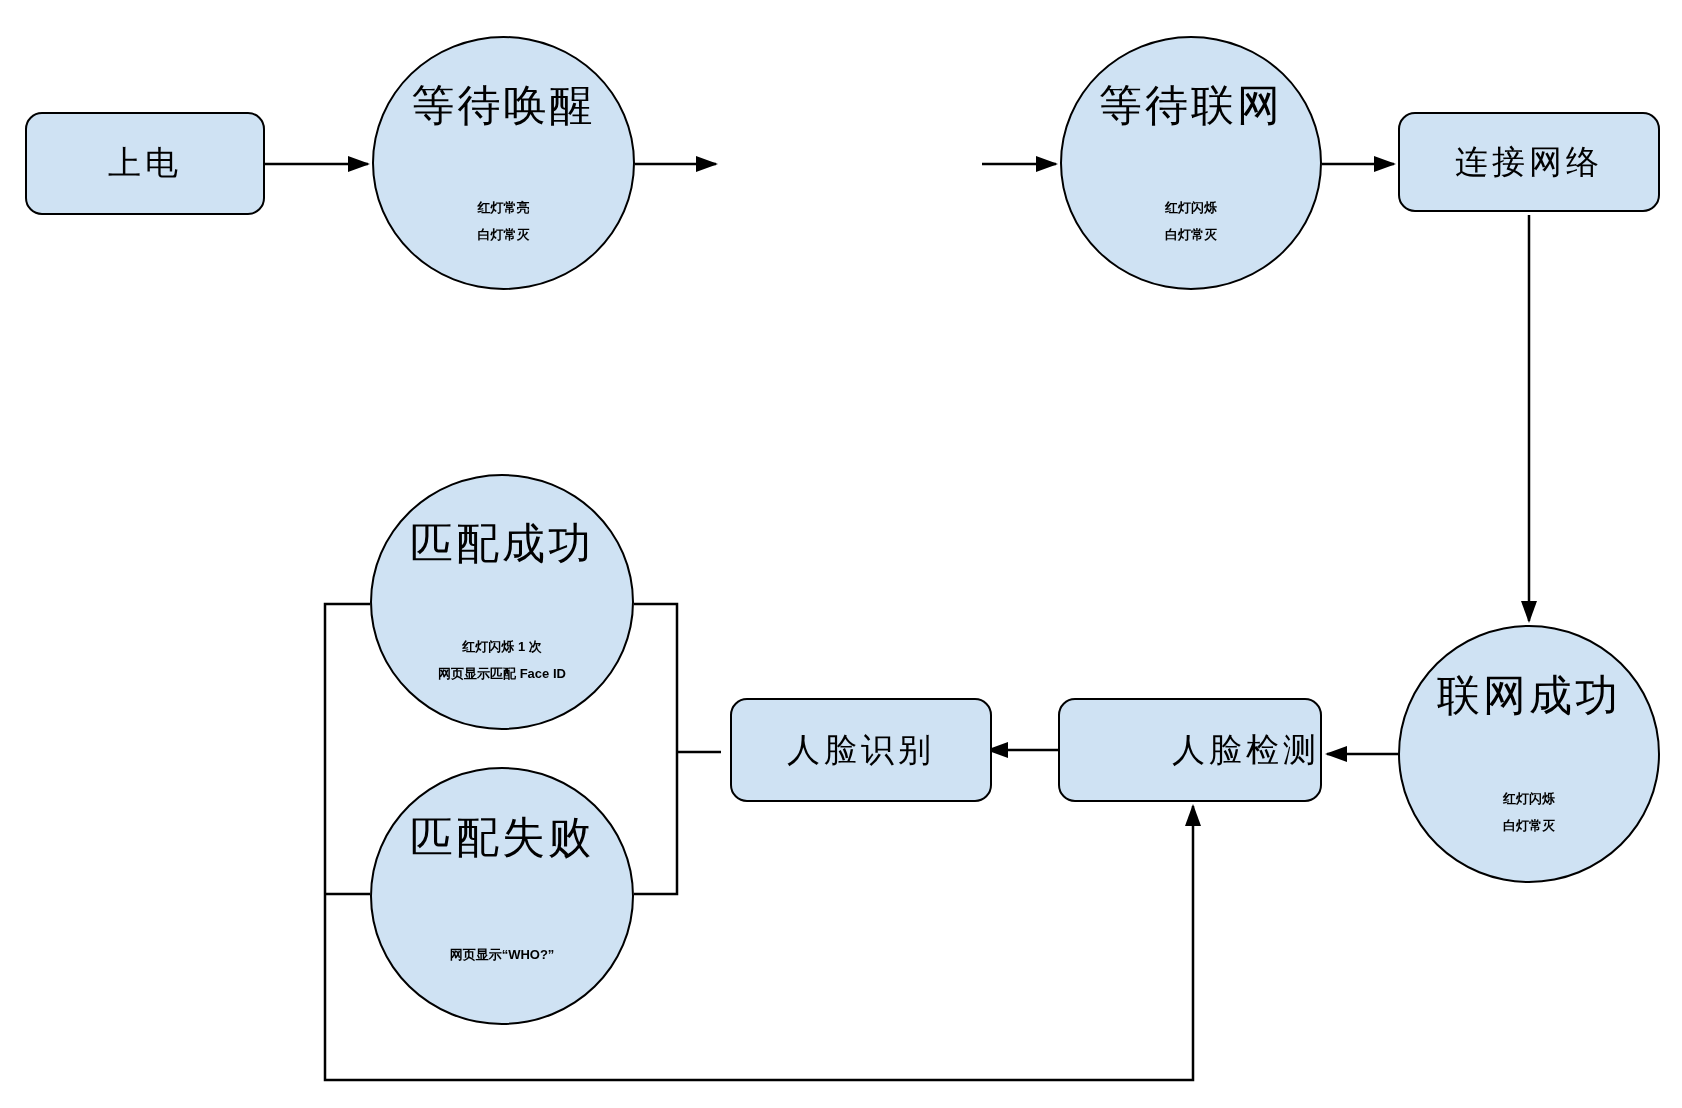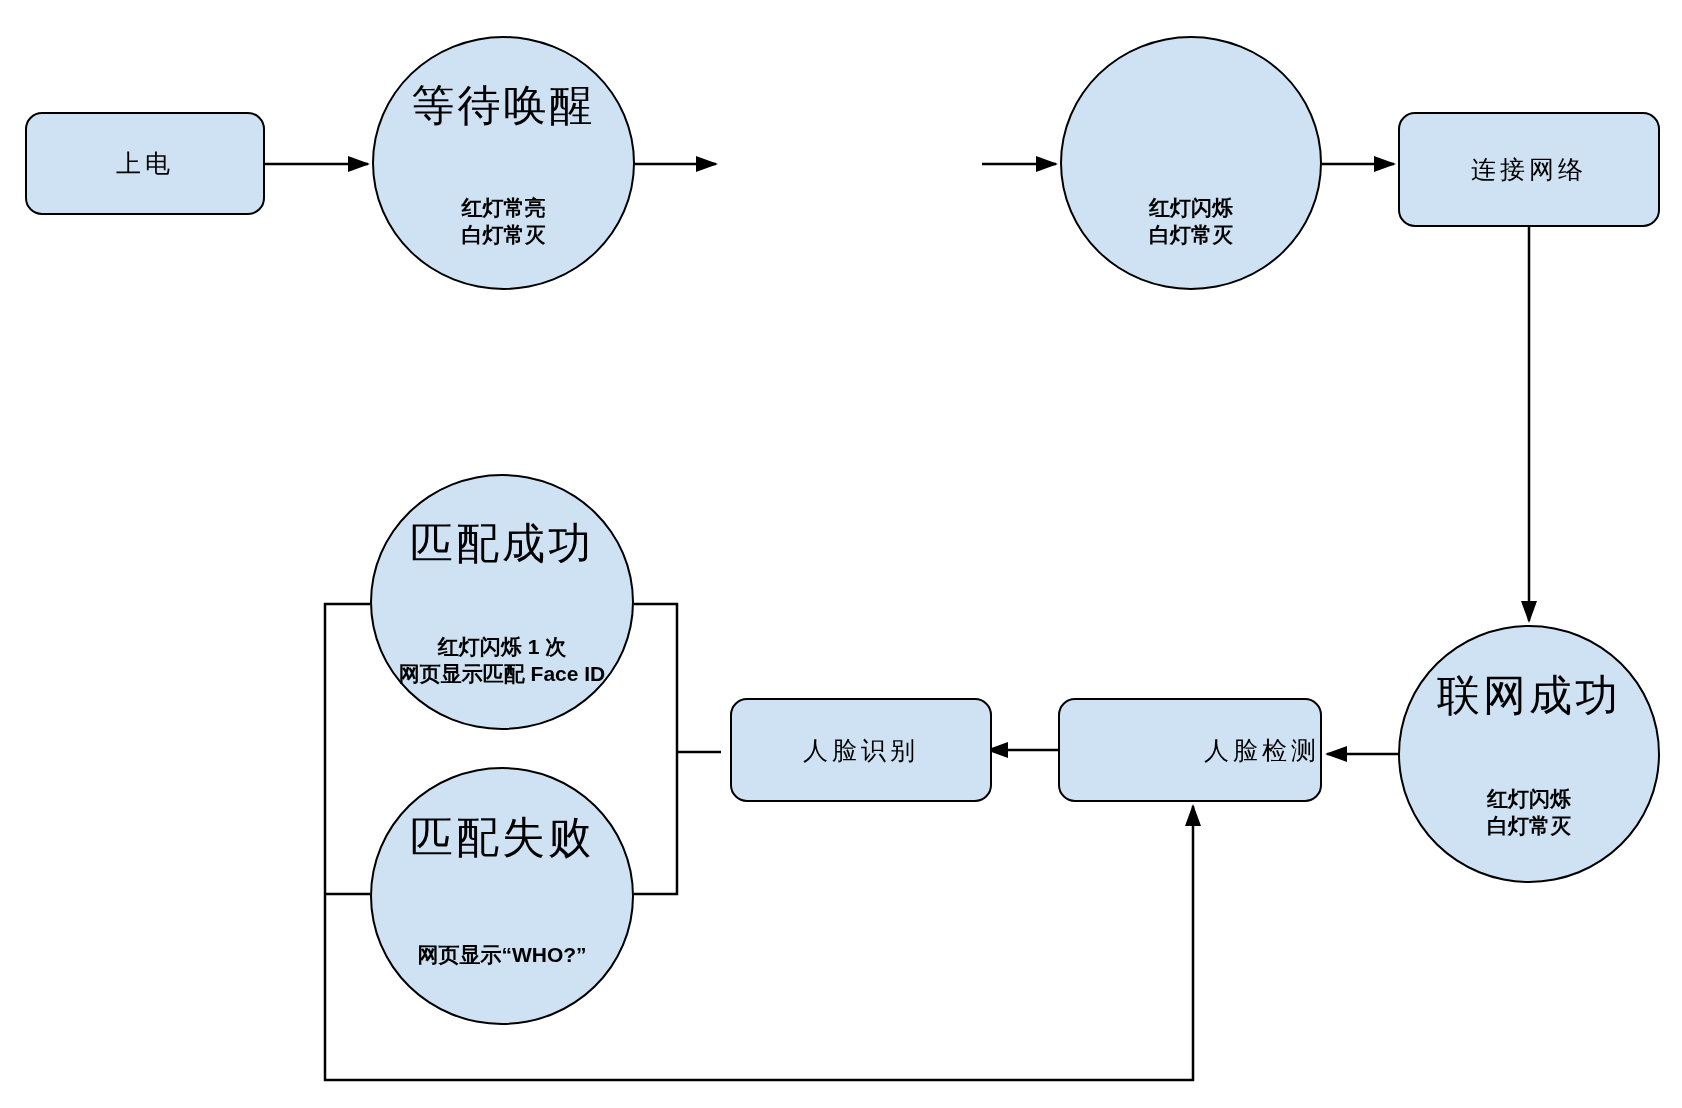--- a/index.html
+++ b/index.html
@@ -28,21 +28,21 @@
     border: 2.5px solid var(--node-border, #000000);
     color: #000000;
   }
   .box {
     border-radius: 17px;
     display: flex;
     align-items: center;
     justify-content: center;
   }
   .box .label {
-    font-size: 25px;
+    font-size: 33px;
     letter-spacing: 4px;
     white-space: nowrap;
   }
   .ellipse {
     border-radius: 50%;
   }
   .ellipse .title {
     position: absolute;
     left: 0;
     top: 27%;
@@ -53,21 +53,21 @@
     letter-spacing: 3px;
     white-space: nowrap;
   }
   .ellipse .sub {
     position: absolute;
     left: 0;
     top: 73%;
     width: 100%;
     transform: translateY(-50%);
     text-align: center;
-    font-size: 21px;
+    font-size: 13px;
     font-weight: 600;
     line-height: 27px;
     white-space: pre-line;
   }
   path.wire {
     stroke: var(--line-color, #000000);
     stroke-width: 2.5px;
     fill: none;
   }
 </style>
@@ -102,25 +102,26 @@
   </div>
 
   <div class="node ellipse" style="left:372px; top:36px; width:263px; height:254px;">
     <div class="title">等待唤醒</div>
     <div class="sub">红灯常亮
 白灯常灭</div>
   </div>
 
 
   <div class="node ellipse" style="left:1060px; top:36px; width:262px; height:254px;">
+    <div class="title">等待联网</div>
     <div class="sub">红灯闪烁
 白灯常灭</div>
   </div>
 
-  <div class="node box" style="left:1398px; top:112px; width:262px; height:115px;">
+  <div class="node box" style="left:1398px; top:112px; width:262px; height:100px;">
     <span class="label">连接网络</span>
   </div>
 
   <div class="node ellipse" style="left:1398px; top:625px; width:262px; height:258px;">
     <div class="title">联网成功</div>
     <div class="sub">红灯闪烁
 白灯常灭</div>
   </div>
 
   <div class="node box" style="left:1058px; top:698px; width:264px; height:104px;justify-content:flex-end;">

